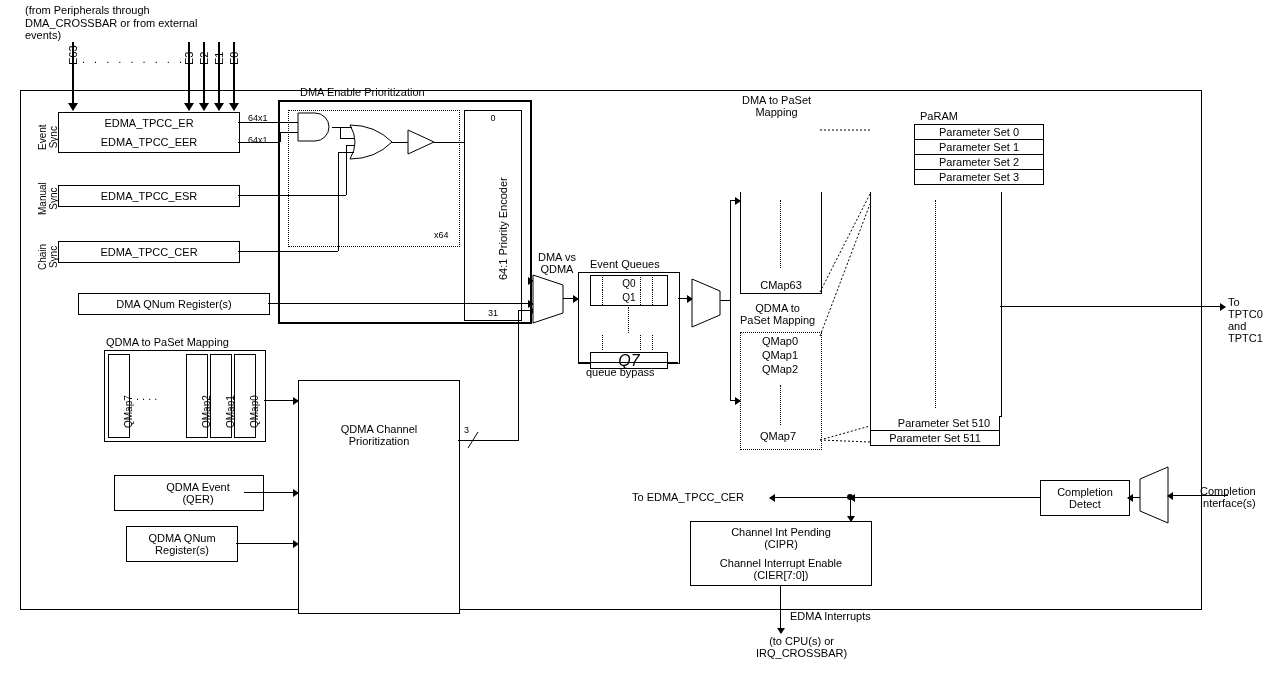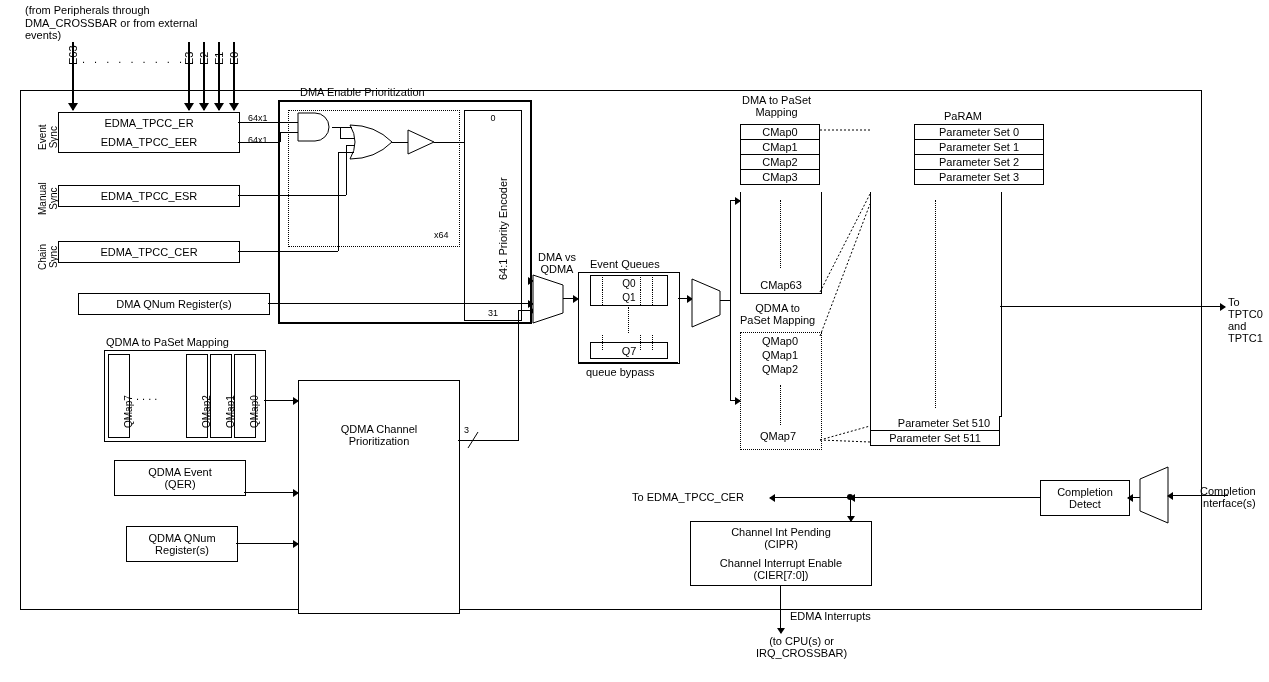--- a/index.html
+++ b/index.html
@@ -161,21 +161,21 @@
   <div class="box" style="left:108px; top:354px; width:20px; height:82px;"></div>
   <div class="vlabel" style="left:123px; top:428px; font-size:10px;">QMap7</div>
   <div class="label" style="left:136px; top:390px;">. . . .</div>
   <div class="box" style="left:186px; top:354px; width:20px; height:82px;"></div>
   <div class="vlabel" style="left:201px; top:428px; font-size:10px;">QMap2</div>
   <div class="box" style="left:210px; top:354px; width:20px; height:82px;"></div>
   <div class="vlabel" style="left:225px; top:428px; font-size:10px;">QMap1</div>
   <div class="box" style="left:234px; top:354px; width:20px; height:82px;"></div>
   <div class="vlabel" style="left:249px; top:428px; font-size:10px;">QMap0</div>
 
-  <div class="box" style="left:114px; top:460px; width:130px; height:34px; white-space:pre-line;">QDMA Event
+  <div class="box" style="left:114px; top:475px; width:130px; height:34px; white-space:pre-line;padding-left:18px;">QDMA Event
 (QER)</div>
   <div class="box" style="left:126px; top:526px; width:110px; height:34px; white-space:pre-line;">QDMA QNum
 Register(s)</div>
 
   <div class="box" style="left:298px; top:380px; width:160px; height:190px; white-space:pre-line; align-items:flex-start; padding-top:42px;">QDMA Channel
 Prioritization</div>
 
   <div class="line hline arrow-right" style="left:264px; top:400px; width:34px;"></div>
   <div class="line hline arrow-right" style="left:244px; top:492px; width:54px;"></div>
   <div class="line hline arrow-right" style="left:236px; top:543px; width:62px;"></div>
@@ -203,64 +203,58 @@
     <div class="dotted-v" style="left:50px; top:0; height:15px;"></div>
     <div class="dotted-v" style="left:62px; top:0; height:15px;"></div>
   </div>
   <div class="box" style="left:590px; top:290px; width:76px; height:15px; border-top:none; font-size:10px;">Q1</div>
   <div style="position:absolute; left:590px; top:290px; width:76px; height:15px;">
     <div class="dotted-v" style="left:12px; top:0; height:15px;"></div>
     <div class="dotted-v" style="left:50px; top:0; height:15px;"></div>
     <div class="dotted-v" style="left:62px; top:0; height:15px;"></div>
   </div>
   <div class="dotted-v" style="left:628px; top:307px; height:26px;"></div>
-  <div class="box" style="left:590px; top:342px; width:76px; height:15px; font-size:11px;">Q7</div>
+  <div class="box" style="left:590px; top:352px; width:76px; height:15px; font-size:16px;font-style:italic;">Q7</div>
   <div style="position:absolute; left:590px; top:335px; width:76px; height:15px;">
     <div class="dotted-v" style="left:12px; top:0; height:15px;"></div>
     <div class="dotted-v" style="left:50px; top:0; height:15px;"></div>
     <div class="dotted-v" style="left:62px; top:0; height:15px;"></div>
   </div>
   <div class="label" style="left:586px; top:366px;">queue bypass</div>
   <div class="line hline" style="left:578px; top:362px; width:100px;"></div>
 
   <div class="line hline arrow-right" style="left:678px; top:298px; width:14px;"></div>
 
   <svg style="left:692px; top:279px; width:28px; height:48px;">
     <polygon points="0,0 28,12 28,36 0,48" fill="#fff" stroke="#000"></polygon>
   </svg>
 
   <div class="label" style="left:742px; top:94px; text-align:center; white-space:pre-line;">DMA to PaSet
 Mapping</div>
-  <div class="stack" style="left:740px; top:124px; width:80px;">
-    <div class="cell">CMap0</div>
-    <div class="cell">CMap1</div>
-    <div class="cell">CMap2</div>
-    <div class="cell">CMap3</div>
-  </div>
   <div class="box" style="left:740px; top:192px; width:80px; height:84px; border-top:none; background:transparent;"></div>
   <div class="dotted-v" style="left:780px; top:200px; height:68px;"></div>
   <div class="box" style="left:740px; top:276px; width:80px; height:17px; border-top:none; font-size:11px;">CMap63</div>
 
   <div class="label" style="left:740px; top:302px; text-align:center; white-space:pre-line;">QDMA to
 PaSet Mapping</div>
   <div style="position:absolute; left:740px; top:332px; width:80px; height:116px; border:1px dotted #000;"></div>
   <div class="stack" style="left:742px; top:334px; width:76px;">
     <div class="cell" style="border:none;">QMap0</div>
     <div class="cell" style="border:none;">QMap1</div>
     <div class="cell" style="border:none;">QMap2</div>
   </div>
   <div class="dotted-v" style="left:780px; top:385px; height:40px;"></div>
   <div class="label" style="left:760px; top:430px;">QMap7</div>
 
   <div class="line hline" style="left:720px; top:300px; width:10px;"></div>
   <div class="line vline" style="left:730px; top:200px; height:200px;"></div>
   <div class="line hline arrow-right" style="left:730px; top:200px; width:10px;"></div>
   <div class="line hline arrow-right" style="left:730px; top:400px; width:10px;"></div>
 
-  <div class="label" style="left:944px; top:110px;">PaRAM</div>
+  <div class="label" style="left:920px; top:110px;">PaRAM</div>
   <div class="stack" style="left:870px; top:124px; width:130px;padding-left:44px;">
     <div class="cell">Parameter Set 0</div>
     <div class="cell">Parameter Set 1</div>
     <div class="cell">Parameter Set 2</div>
     <div class="cell">Parameter Set 3</div>
   </div>
   <div class="box" style="left:870px; top:192px; width:130px; height:224px; border-top:none; background:transparent;"></div>
   <div class="dotted-v" style="left:935px; top:200px; height:208px;"></div>
   <div class="stack" style="left:870px; top:416px; width:130px;">
     <div class="cell" style="border-top:none;padding-left:22px;">Parameter Set 510</div>

